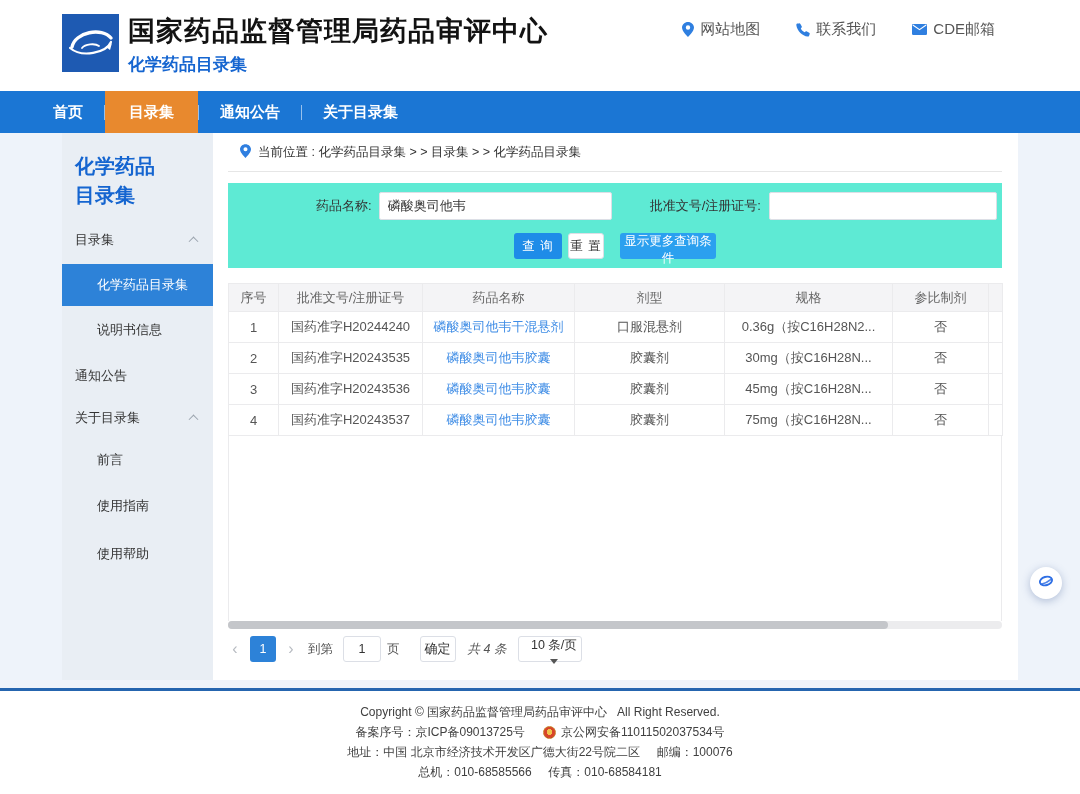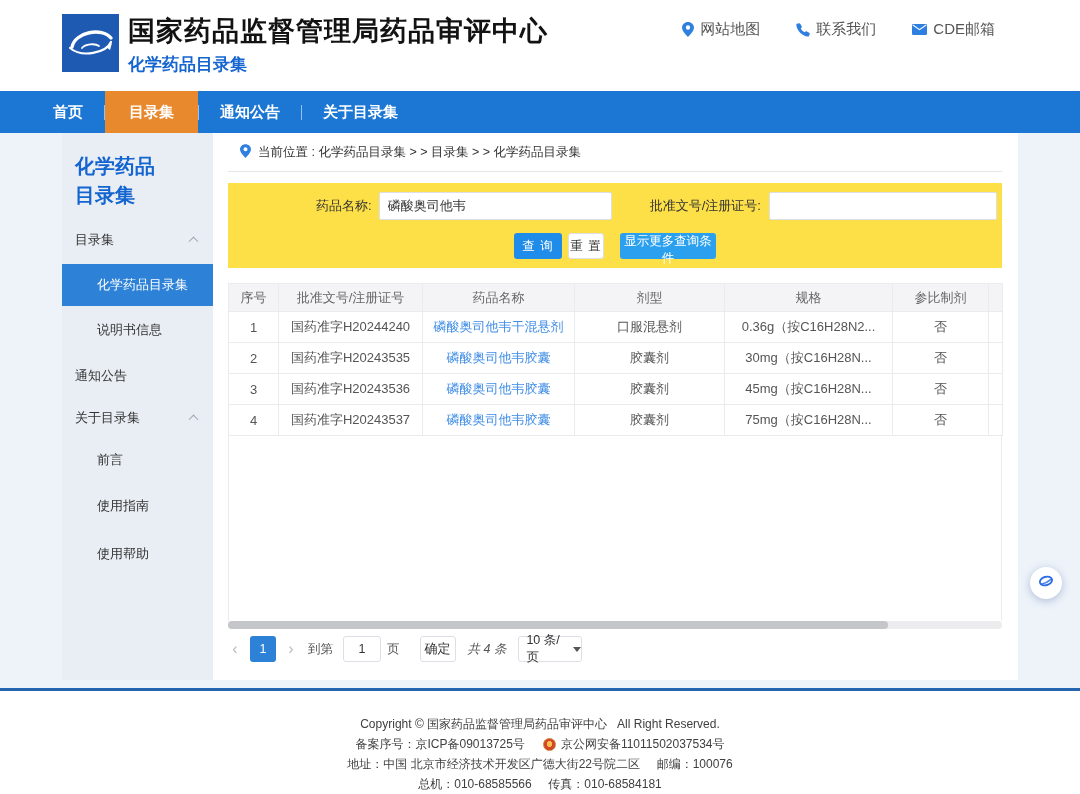--- a/index.html
+++ b/index.html
@@ -37,21 +37,21 @@
   .side-item.active { background:#2d82d8; color:#ffffff; height:42px; }
   .side-gap { height:6px; }
   .chev-up { position:absolute; right:16px; top:50%; width:7px; height:7px; border-left:1.5px solid #9aa3ad;
     border-top:1.5px solid #9aa3ad; transform:translateY(-30%) rotate(45deg); }
 
   
   .panel { position:absolute; top:133px; left:213px; width:805px; height:547px; background:#ffffff; }
   .breadcrumb { height:39px; margin:0 16px 0 15px; border-bottom:1px solid #e6e6e6;
     display:flex; align-items:center; gap:7px; padding-left:12px; font-size:12.5px; color:#333; }
 
-  .formbox { margin:11px 16px 0 15px; height:85px; background:#fde047; }
+  .formbox { margin:11px 16px 0 15px; height:85px; background:#5eead4; }
   .form-row1 { display:flex; align-items:center; padding-top:9px; }
   .form-label { font-size:13px; color:#333; }
   .lbl1 { margin-left:88px; }
   .inp { height:28px; background:#fff; border:1px solid #dcdfe6; border-radius:2px;
     font-size:13px; color:#333; padding:0 8px; outline:none; font-family:inherit; }
   .inp1 { width:233px; margin-left:7px; }
   .lbl2 { margin-left:38px; }
   .inp2 { width:228px; margin-left:8px; }
   .form-row2 { display:flex; justify-content:center; margin-top:13px; gap:0; }
   .btn { height:26px; border:none; border-radius:3px; font-size:12.5px; cursor:pointer;
@@ -76,28 +76,28 @@
   .pg-arrow { color:#b8bcc2; font-size:16px; width:14px; text-align:center; cursor:pointer; }
   .pg-num { width:26px; height:26px; background:#2d82d8; color:#fff; border-radius:3px;
     display:flex; align-items:center; justify-content:center; margin:0 8px; font-size:12.5px; cursor:pointer; }
   .pg-text { margin:0 4px 0 10px; }
   .pg-input { width:38px; height:26px; border:1px solid #dcdfe6; border-radius:3px; text-align:center;
     font-size:12.5px; color:#333; margin:0 6px; outline:none; font-family:inherit; }
   .pg-confirm { width:36px; height:26px; background:#fff; border:1px solid #dcdfe6; border-radius:3px;
     font-size:13px; color:#333; margin-left:20px; cursor:pointer; font-family:inherit; }
   .pg-total { margin-left:12px;font-style:italic; }
   .pg-select { margin-left:12px; width:64px; height:26px; border:1px solid #dcdfe6; border-radius:3px;
-    display:flex; align-items:center; padding-left:7px; gap:5px; cursor:pointer; color:#333; background:#fff; }
+    display:flex; align-items:center; padding-left:7px; gap:5px; cursor:pointer; color:#333; background:#fff;flex-direction:column; }
   .pg-select .tri { width:0; height:0; border-left:4px solid transparent; border-right:4px solid transparent;
     border-top:5px solid #555; }
 
   
   .bluebar { position:absolute; top:688px; left:0; width:1080px; height:3px; background:#2565af; }
   .footer { position:absolute; top:691px; left:0; width:1080px; height:103px; background:#ffffff;
-    display:flex; flex-direction:column; align-items:center; padding-top:23px; }
+    display:flex; flex-direction:column; align-items:center; padding-top:11px; }
   .footer-line { font-size:12px; color:#404040; line-height:20px; white-space:pre;
     display:flex; align-items:center; }
   .badge { display:inline-block; width:13px; height:13px; border-radius:50%; margin:0 5px 0 18px;
     background:radial-gradient(circle at 50% 45%, #f0c24a 0 35%, #d8442a 36% 70%, #b03020 71% 100%);
     border:1px solid #c87f2a; }
 
   
   .float-btn { position:absolute; left:1030px; top:567px; width:32px; height:32px; border-radius:50%;
     background:#ffffff; box-shadow:0 2px 8px rgba(60,90,150,.35); display:flex; align-items:center;
     justify-content:center; cursor:pointer; }

